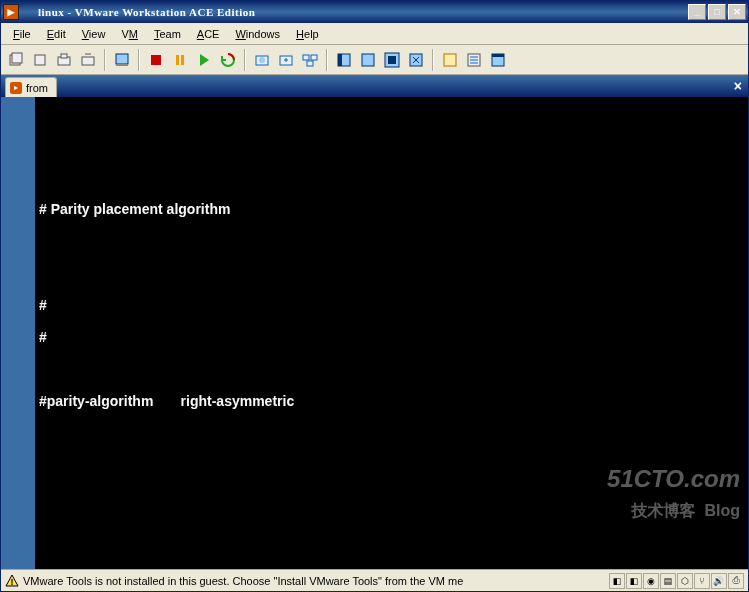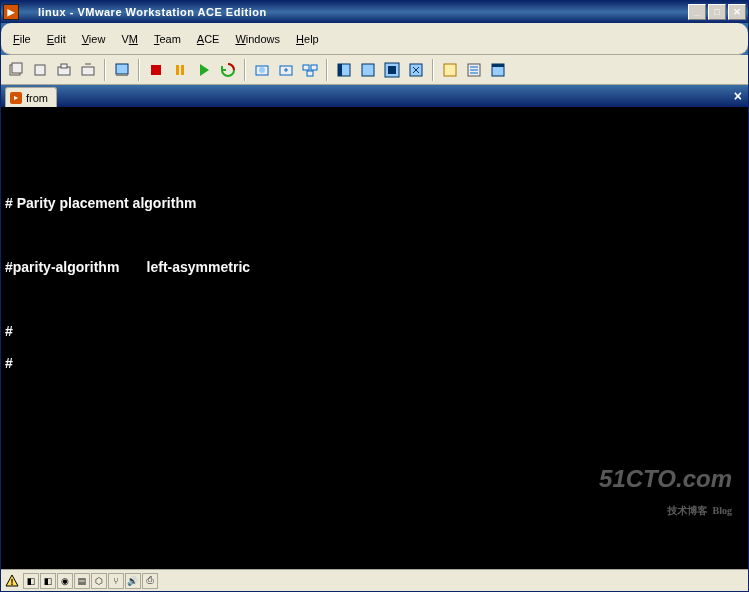--- a/index.html
+++ b/index.html
@@ -2,43 +2,43 @@
 <html><head>
 <meta charset="utf-8">
 <style>
 * { margin: 0; padding: 0; box-sizing: border-box; font-family: Tahoma, sans-serif; }
 body { background: #3b6ea5; width: 749px; height: 592px; overflow: hidden; position: relative; }
 
 .window { width: 749px; height: 592px; display: flex; flex-direction: column; border: 1px solid #0a246a; }
 
 .titlebar { height: 22px; background: linear-gradient(to bottom, #0a246a, #3b6ea5, #0a246a); display: flex; align-items: center; padding: 0 2px; color: #fff; font-size: 11px; font-weight: bold; }
 .titlebar .icon-app { width: 16px; height: 16px; background: #d35400; border: 1px solid #222; margin-right: 4px; display: inline-flex; align-items: center; justify-content: center; font-size: 9px; color: #fff; }
-.titlebar .title { flex: 1; font-family: Liberation Sans, sans-serif; letter-spacing: 0.5px; padding-left: 15px; }
+.titlebar .title { flex: 1; font-family: Liberation Serif, serif; letter-spacing: 0.5px; padding-left: 15px; }
 .win-btns { display: flex; gap: 2px; }
 .win-btn { width: 18px; height: 16px; background: #d4d0c8; border: 1px solid #808080; border-top-color: #fff; border-left-color: #fff; display: flex; align-items: center; justify-content: center; font-size: 9px; font-family: Marlett, Arial; cursor: pointer; }
 
-.menubar { height: 32px; background: #ece9d8; display: flex; align-items: center; padding: 0 4px; border-bottom: 1px solid #aca899; border-radius: 10px; }
+.menubar { height: 22px; background: #ece9d8; display: flex; align-items: center; padding: 0 4px; border-bottom: 1px solid #aca899; }
 .menu-item { padding: 2px 8px; font-size: 11px; color: #000; cursor: pointer; }
 .menu-item u { text-decoration: underline; }
 
 .toolbar { height: 30px; background: #ece9d8; display: flex; align-items: center; padding: 0 4px; gap: 2px; border-bottom: 1px solid #aca899; }
 .tbtn { width: 22px; height: 22px; border: 1px solid transparent; display: flex; align-items: center; justify-content: center; cursor: pointer; position: relative; }
 .tsep { width: 2px; height: 22px; border-left: 1px solid #aca899; border-right: 1px solid #fff; margin: 0 3px; }
 .tbtn svg { width: 16px; height: 16px; }
 
 .tabbar { height: 22px; background: linear-gradient(to bottom, #3b6ea5, #0a246a); display: flex; align-items: flex-end; padding: 0 4px; position: relative; }
 .tab { height: 20px; background: #ece9d8; border: 1px solid #aca899; border-bottom: none; padding: 0 8px 0 4px; display: flex; align-items: center; font-size: 11px; gap: 4px; border-radius: 3px 3px 0 0; }
 .tab .dot { width: 12px; height: 12px; background: #d35400; border-radius: 2px; display: inline-flex; align-items: center; justify-content: center; font-size: 8px; color: #fff; }
 .tab-close { position: absolute; right: 6px; top: 3px; color: #fff; font-size: 14px; font-weight: bold; cursor: pointer; }
 
-.terminal { flex: 1; background: #000; color: #f8f8f8; font-family: "Courier New", monospace; font-size: 14px; line-height: 16px; padding: 8px 4px 4px 4px; overflow: hidden; position: relative; white-space: pre; font-weight: bold; }
+.terminal { flex: 1; background: #000; color: #f8f8f8; font-family: "Courier New", monospace; font-size: 14px; line-height: 16px; padding: 24px 4px 4px 4px; overflow: hidden; position: relative; white-space: pre; font-weight: bold; margin-left: 34px; }
 .terminal .line { height: 16px; }
 
-.watermark { position: absolute; right: 16px; bottom: 18px; color: rgba(255,255,255,0.35); font-family: Arial; font-size: 24px; font-style: italic; font-weight: bold; text-align: right; pointer-events: none; }
-.watermark small { display: block; font-size: 10px; font-style: normal; font-family: Liberation Serif, serif; }
+.watermark { position: absolute; right: 8px; bottom: 18px; color: rgba(255,255,255,0.35); font-family: Arial; font-size: 24px; font-style: italic; font-weight: bold; text-align: right; pointer-events: none; }
+.watermark small { display: block; font-size: 16px; font-style: normal; }
 
 .statusbar { height: 22px; background: #ece9d8; border-top: 1px solid #aca899; display: flex; align-items: center; font-size: 11px; padding: 0 4px; }
 .status-icon { width: 14px; height: 14px; margin-right: 4px; display: inline-flex; align-items: center; justify-content: center; }
 .status-text { flex: 1; white-space: nowrap; overflow: hidden; color: #000; }
 .tray { display: flex; gap: 1px; align-items: center; }
 .tray-btn { width: 16px; height: 16px; border: 1px solid #aca899; background: #ece9d8; display: flex; align-items: center; justify-content: center; font-size: 9px; }
 </style>
 </head>
 <body>
 
@@ -190,43 +190,44 @@
       <span>from</span>
     </div>
     <span class="tab-close">×</span>
   </div>
 
   <div class="terminal">
 <div class="line"></div>
 <div class="line"></div>
 <div class="line"># Parity placement algorithm</div>
 <div class="line"></div>
-<div class="line">#parity-algorithm       left-asymmetric</div>
 <div class="line"></div>
 <div class="line">#</div>
 <div class="line">#</div>
 <div class="line"></div>
+<div class="line">#parity-algorithm       right-asymmetric</div>
 <div class="line"></div>
 
 
 
 
     <div class="watermark">
       <span>51CTO.com</span>
       <small>技术博客  Blog</small>
     </div>
   </div>
 
   <div class="statusbar">
     <span class="status-icon">
       <svg width="14" height="14" viewBox="0 0 14 14">
           <path d="M7 1 L13 12 L1 12 Z" fill="#ffdd55" stroke="#000"></path>
           <text x="7" y="11" text-anchor="middle" font-size="9" font-weight="bold">!</text>
         </svg>
     </span>
+    <span class="status-text">VMware Tools is not installed in this guest. Choose "Install VMware Tools" from the VM me</span>
     <div class="tray">
       <div class="tray-btn">◧</div>
       <div class="tray-btn">◧</div>
       <div class="tray-btn">◉</div>
       <div class="tray-btn">▤</div>
       <div class="tray-btn">⬡</div>
       <div class="tray-btn">⑂</div>
       <div class="tray-btn">🔊</div>
       <div class="tray-btn">⎙</div>
     </div>

